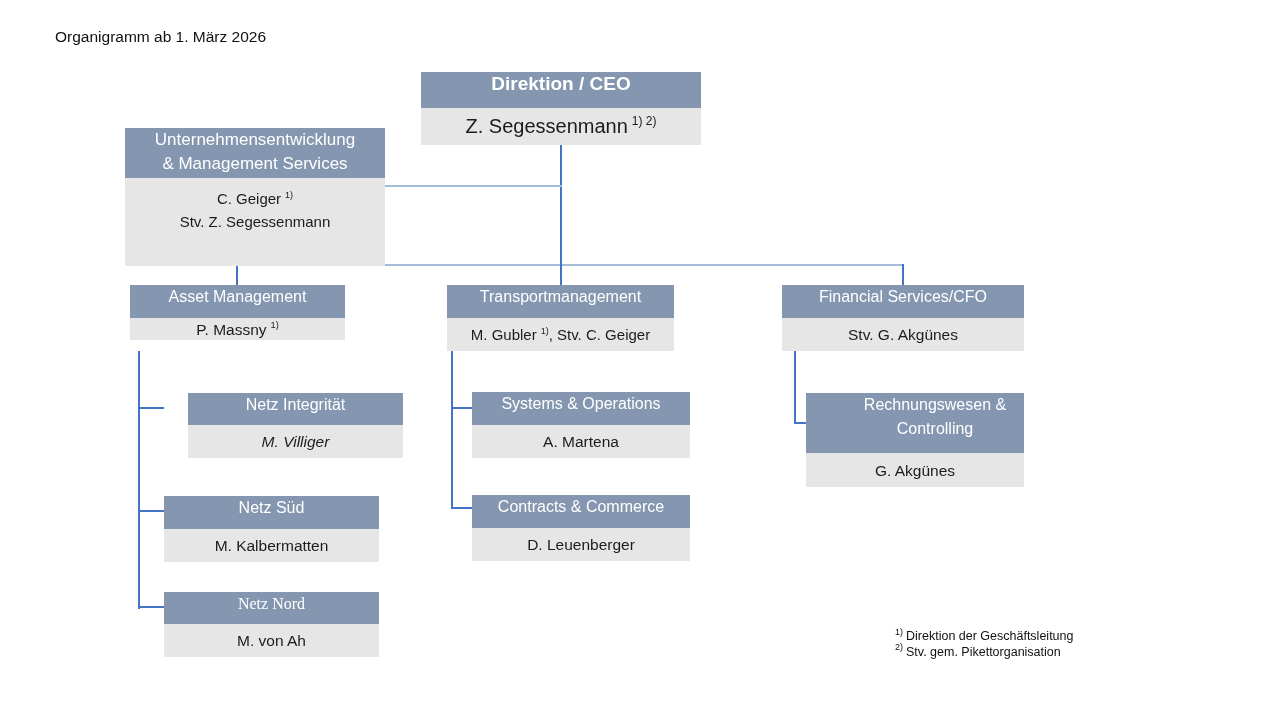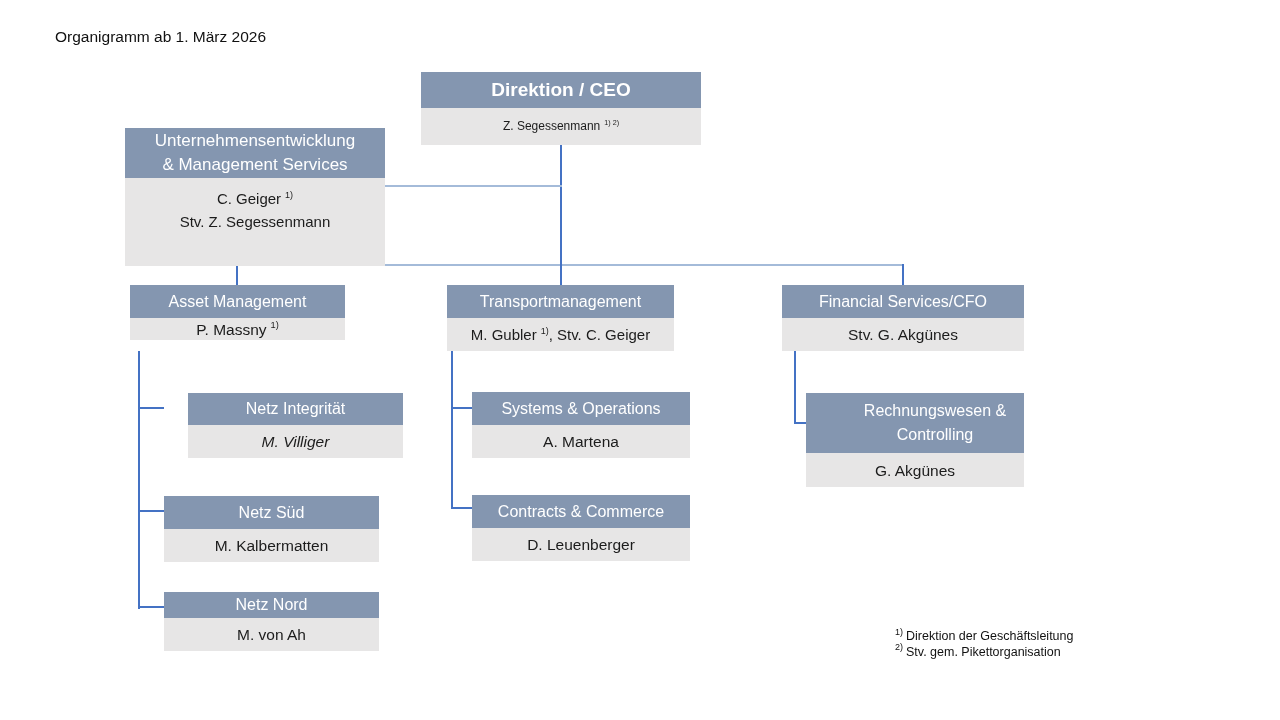--- a/index.html
+++ b/index.html
@@ -19,38 +19,38 @@
     font-size: 15.5px;
     color: #111111;
   }
   .unit { position: absolute; }
   .unit-header {
     background: var(--header-bg, #8496B0);
     color: var(--header-text, #ffffff);
     display: flex;
     flex-direction: column;
     align-items: center;
-    justify-content: center;
+    justify-content: flex-start;
     text-align: center;
     font-size: 16px;
     line-height: 24px;
   }
   .unit-body {
     background: var(--body-bg, #E7E6E6);
     color: var(--text-dark, #1c1c1c);
     display: flex;
     flex-direction: column;
     align-items: center;
     justify-content: center;
     text-align: center;
     font-size: 15.5px;
     line-height: 23px;
   }
   .ceo .unit-header { font-size: 19px; font-weight: bold; }
-  .ceo .unit-body { font-size: 12px; }
+  .ceo .unit-body { font-size: 20px; }
   .ue .unit-header { font-size: 17px; }
   .ue .unit-body { justify-content: flex-start; padding-top: 9px; font-size: 15px; }
   .transport .unit-body { font-size: 15px; }
   .rw .unit-header { font-size: 16px; padding-left: 40px; }
   sup.mark {
     font-size: 60%;
     vertical-align: super;
     line-height: 0;
     margin-left: 4px;
   }
@@ -164,21 +164,21 @@
   <div class="unit" style="left:164px; top:496px; width:215px;">
     <div class="unit-header" style="height:33px;">
       <span>Netz Süd</span>
     </div>
     <div class="unit-body" style="height:33px;">
       <span>M. Kalbermatten</span>
     </div>
   </div>
 
   <div class="unit" style="left:164px; top:592px; width:215px;">
-    <div class="unit-header" style="height:26px;">
+    <div class="unit-header" style="height:32px;font-family:Liberation Serif, serif;">
       <span>Netz Nord</span>
     </div>
     <div class="unit-body" style="height:33px;">
       <span>M. von Ah</span>
     </div>
   </div>
 
   <div class="unit" style="left:472px; top:392px; width:218px;">
     <div class="unit-header" style="height:33px;">
       <span>Systems &amp; Operations</span>

